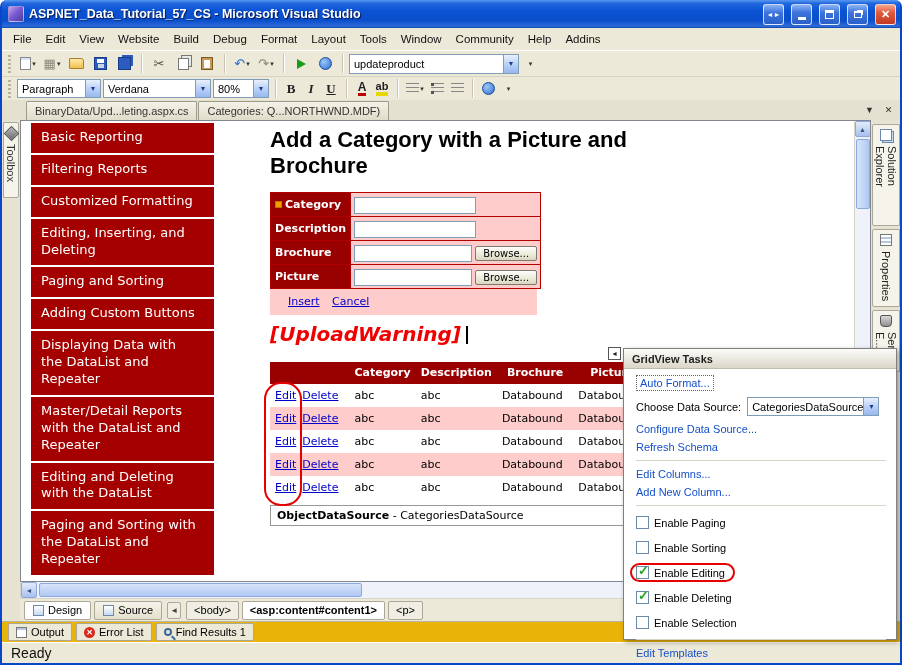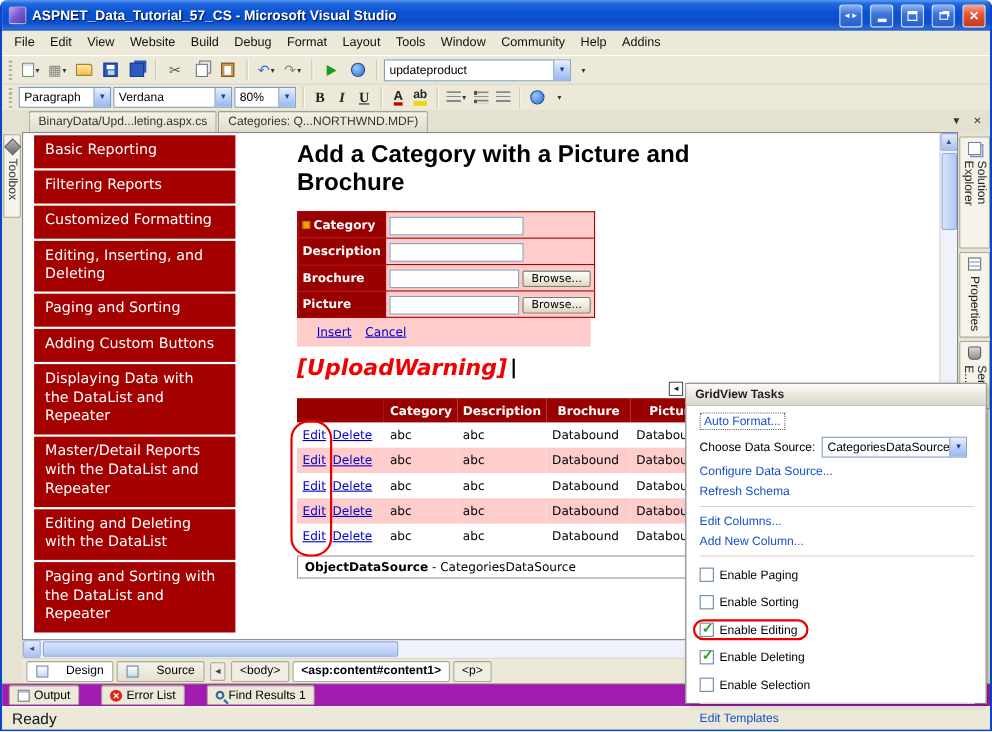--- a/index.html
+++ b/index.html
@@ -101,29 +101,29 @@
   .vscroll{position:absolute;right:0;top:0;bottom:0;width:16px;background:#EFF2FA;border-left:1px solid #D8D5C8;display:flex;flex-direction:column;align-items:center}
   .sbtn{width:16px;height:16px;background:linear-gradient(#E4ECFB,#C0D2F4 60%,#A8C0EC);border:1px solid #8CA8E0;border-radius:2px;display:flex;align-items:center;justify-content:center;font-size:7px;color:#3A527E}
   .vthumb{width:14px;height:70px;margin-top:2px;background:linear-gradient(90deg,#D8E4FA,#B0C8F2);border:1px solid #8CA8E0;border-radius:2px}
   .vscroll .sbtn.bottom{margin-top:auto}
   .hscroll{flex:0 0 16px;display:flex;background:#EFF2FA;border:1px solid #D8D5C8;border-top:none;align-items:center}
   .hthumb{width:38%;height:14px;margin-left:2px;background:linear-gradient(#D8E4FA,#B0C8F2);border:1px solid #8CA8E0;border-radius:2px}
   .hscroll .sbtn.right{margin-left:auto}
 
   
   .viewbar{flex:0 0 22px;display:flex;align-items:center;gap:3px;padding:1px 4px;background:#ECE9D8}
-  .vtab{height:19px;display:inline-flex;align-items:center;gap:16px;padding:0 8px;font-size:11px;border:1px solid #ACA899;background:linear-gradient(#F6F4EA,#E4E0CE);border-radius:2px}
+  .vtab{height:19px;display:inline-flex;align-items:center;gap:4px;padding:0 8px;font-size:11px;border:1px solid #ACA899;background:linear-gradient(#F6F4EA,#E4E0CE);border-radius:2px}
   .vtab.active{background:#fff}
   .mini-ic{width:11px;height:11px;border:1px solid #6A88B0;background:linear-gradient(#fff,#C8D8F0)}
   .crumb{height:19px;display:inline-flex;align-items:center;padding:0 7px;font-size:11px;border:1px solid #ACA899;background:#F0EEE2;border-radius:2px}
   .crumb.current{background:#fff;font-weight:bold}
   .nav-arrow{width:14px;height:17px;display:flex;align-items:center;justify-content:center;font-size:8px;color:#444;border:1px solid #ACA899;background:#F0EEE2;border-radius:2px;margin:0 2px}
 
   
-  .tooltabs{flex:0 0 21px;display:flex;align-items:center;gap:20px;padding:1px 6px;background:#a21caf;border-top:1px solid #B8B5A4}
+  .tooltabs{flex:0 0 21px;display:flex;align-items:center;gap:4px;padding:1px 6px;background:#eab308;border-top:1px solid #B8B5A4}
   .ttab{height:18px;display:inline-flex;align-items:center;gap:4px;padding:0 7px;font-size:11px;border:1px solid #ACA899;background:#ECE9D8;border-radius:2px}
   .ic-output{width:11px;height:11px;border:1px solid #777;background:#fff;box-shadow:inset 0 2px 0 #B8C8E0}
   .ic-error{width:11px;height:11px;border-radius:50%;background:#D82818;color:#fff;font-size:8px;font-weight:bold;display:flex;align-items:center;justify-content:center}
   .ic-find{width:8px;height:8px;border:2px solid #3A6898;border-radius:50%;position:relative}
   .ic-find::after{content:"";position:absolute;width:5px;height:2px;background:#3A6898;transform:rotate(45deg);left:5px;top:7px}
   .statusbar{flex:0 0 21px;background:#ECE9D8;border-top:1px solid #FFFFFF;display:flex;align-items:center;padding:0 9px;font-size:14px;color:#111}
 
   
   .right-strip{flex:0 0 20px;background:#E6E3D2;padding-top:4px;display:flex;flex-direction:column;gap:3px}
   .rtab{writing-mode:vertical-rl;font-size:11px;color:#222;border:1px solid #ACA899;background:#F6F4EA;padding:4px 1px;display:flex;align-items:center;gap:5px;border-radius:2px 0 0 2px;margin-left:1px;overflow:hidden}

